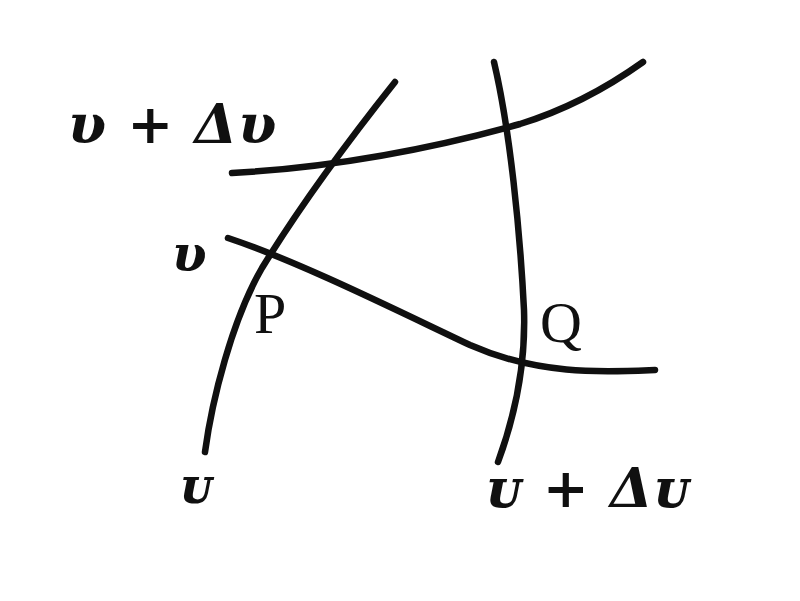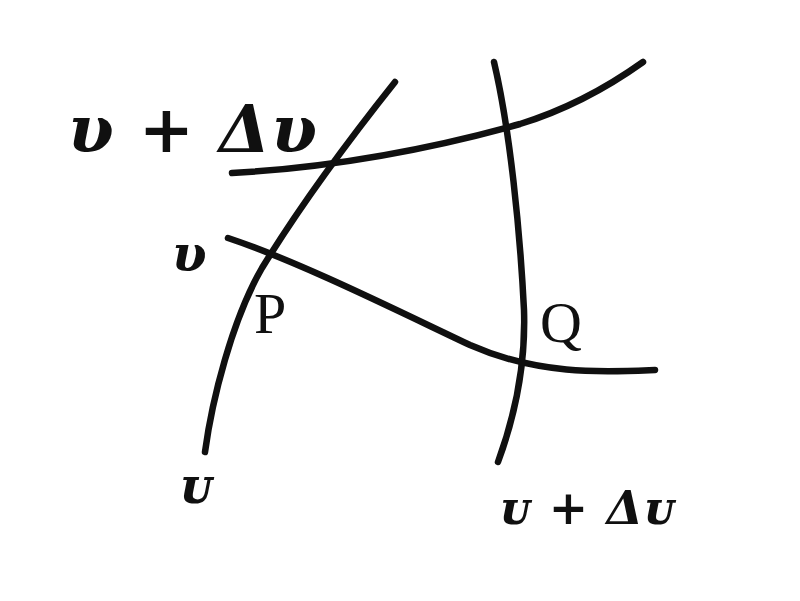--- a/index.html
+++ b/index.html
@@ -39,39 +39,38 @@
   
   .roman {
     font-family: "Liberation Serif", serif;
     font-style: normal;
     font-weight: 400;
   }
 
   #lbl-v-plus-dv {
     left: 68px;
     top: 96px;
-    font-size: 66px;
+    font-size: 55px;
     letter-spacing: 1px;
   }
   #lbl-v {
     left: 172px;
     top: 229px;
     font-size: 50px;
   }
   #lbl-u {
     left: 180px;
     top: 461px;
     font-size: 50px;
   }
   #lbl-u-plus-du {
     left: 486px;
-    top: 484px;
-    font-size: 47px;
+    top: 460px;
+    font-size: 55px;
     letter-spacing: 1px;
-    margin-left: 14px;
   }
   #lbl-p {
     left: 254px;
     top: 285px;
     font-size: 58px;
   }
   #lbl-q {
     left: 540px;
     top: 294px;
     font-size: 58px;

